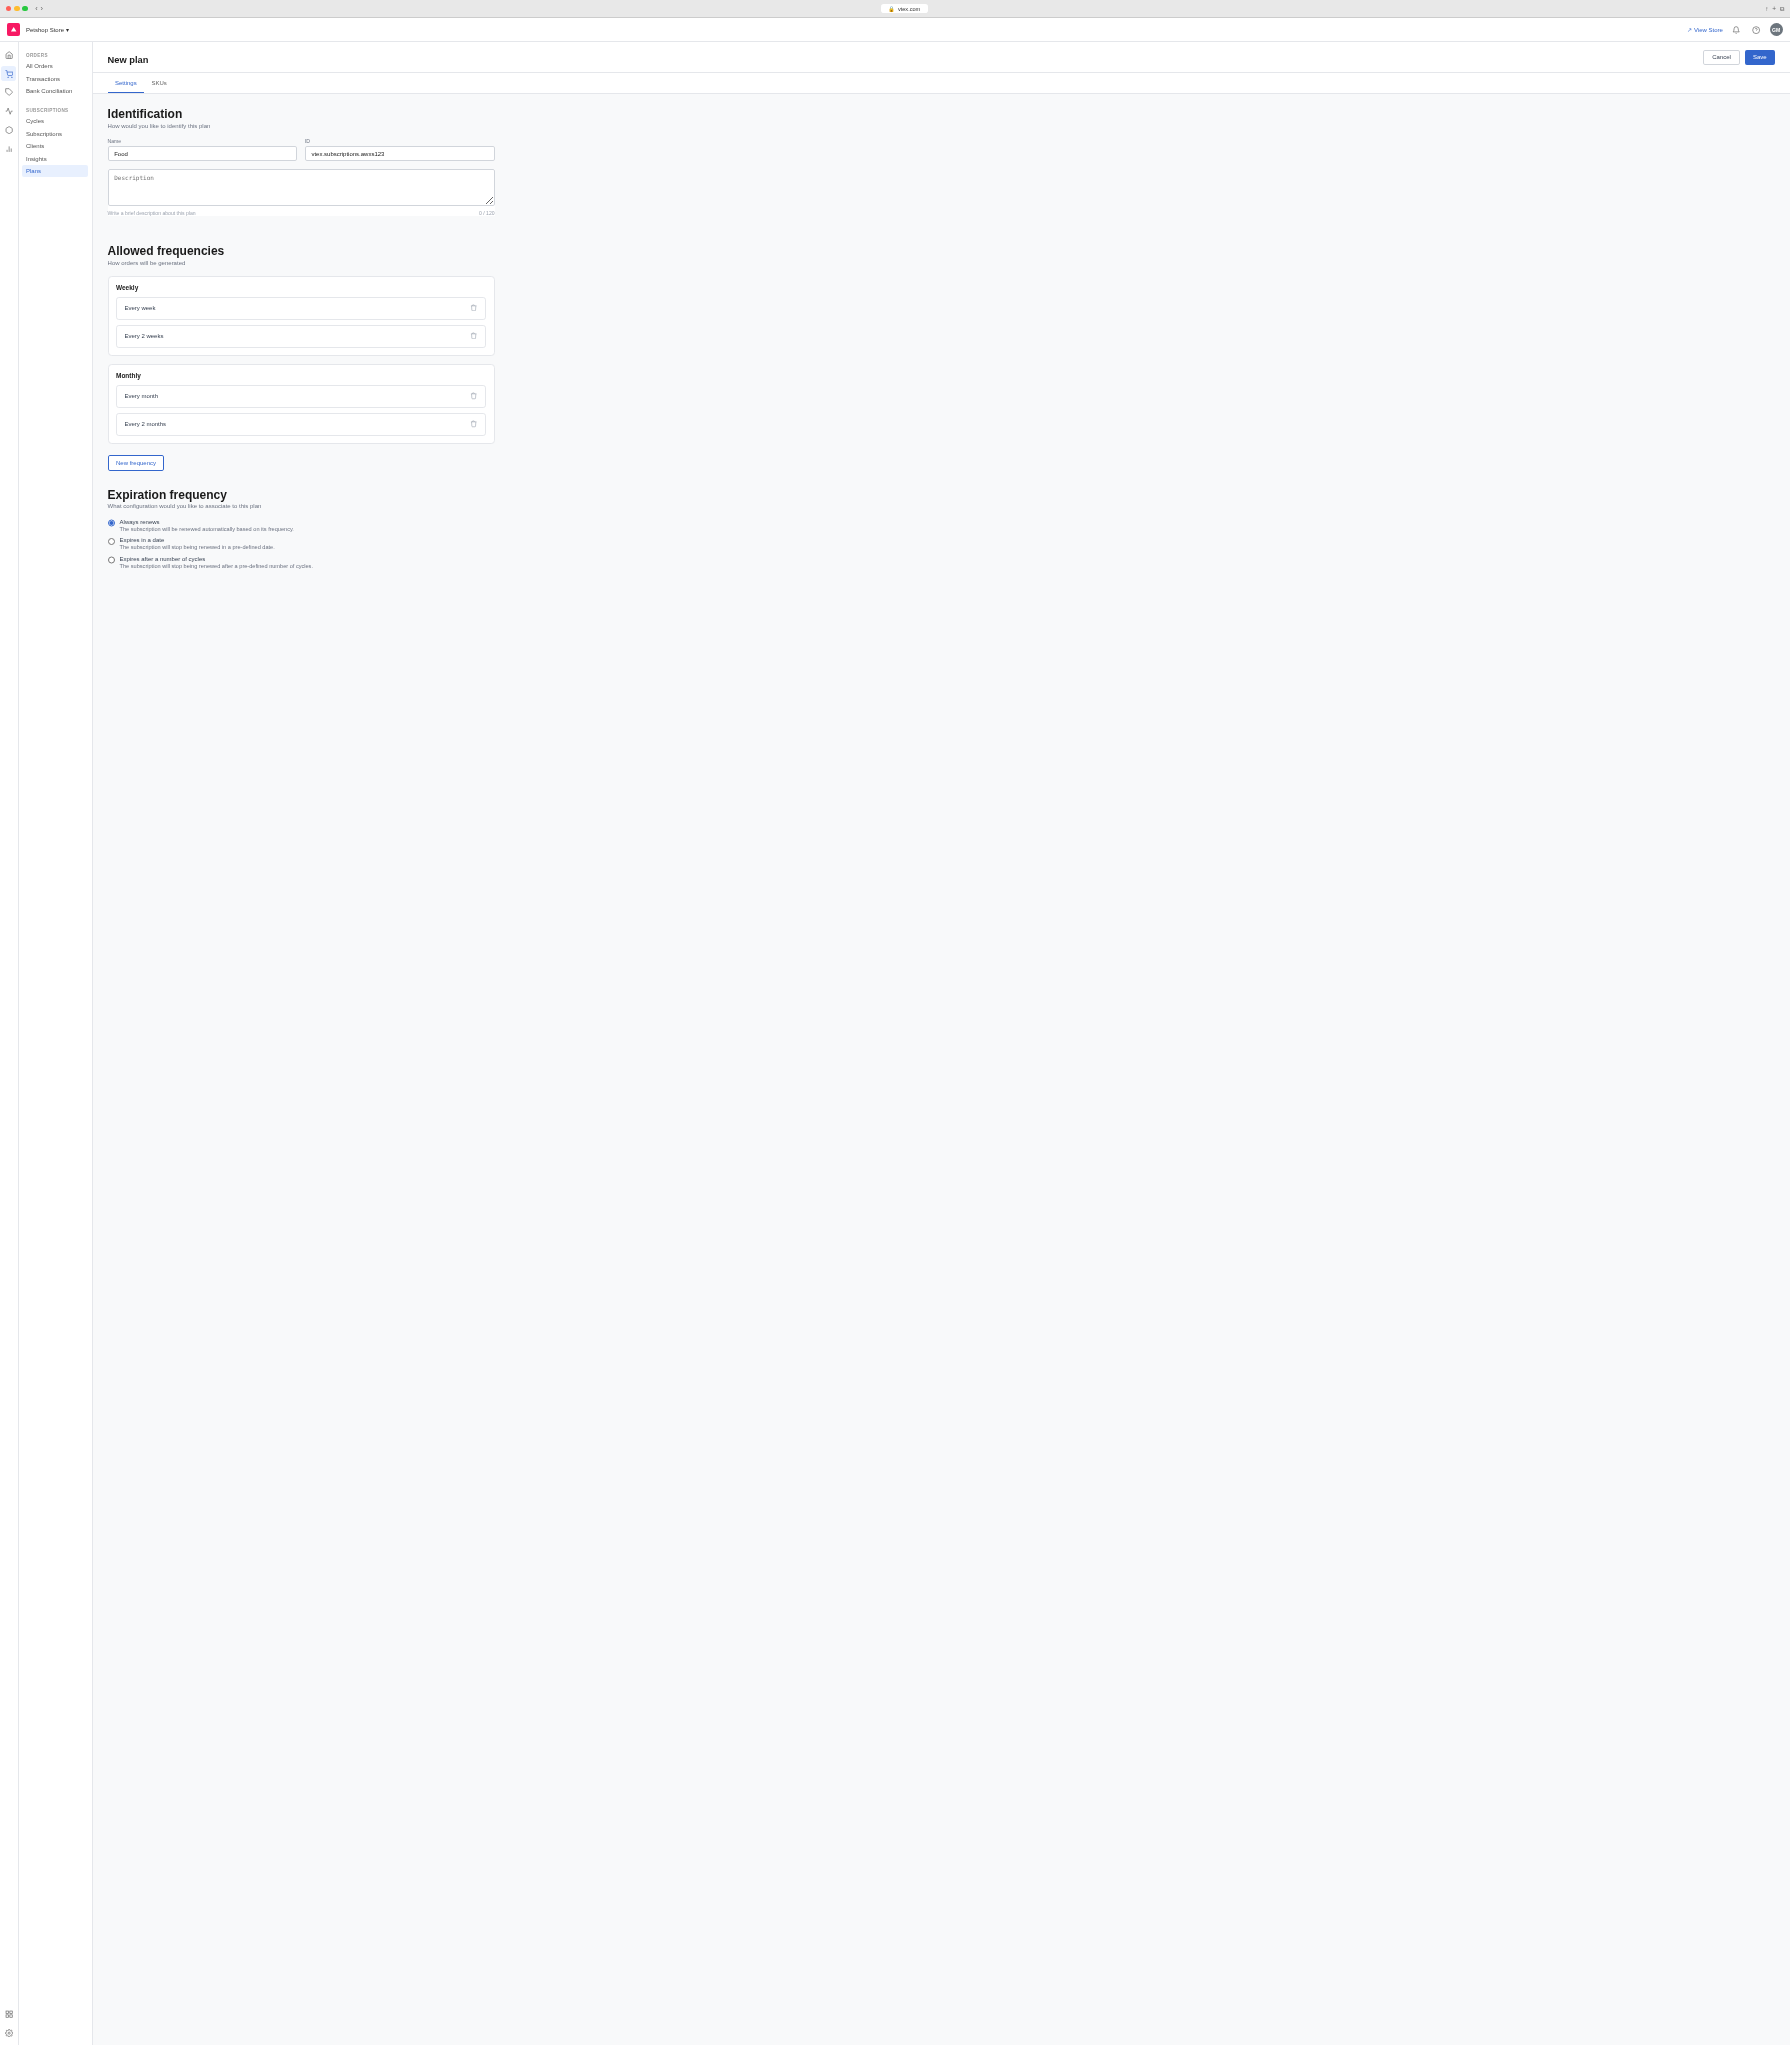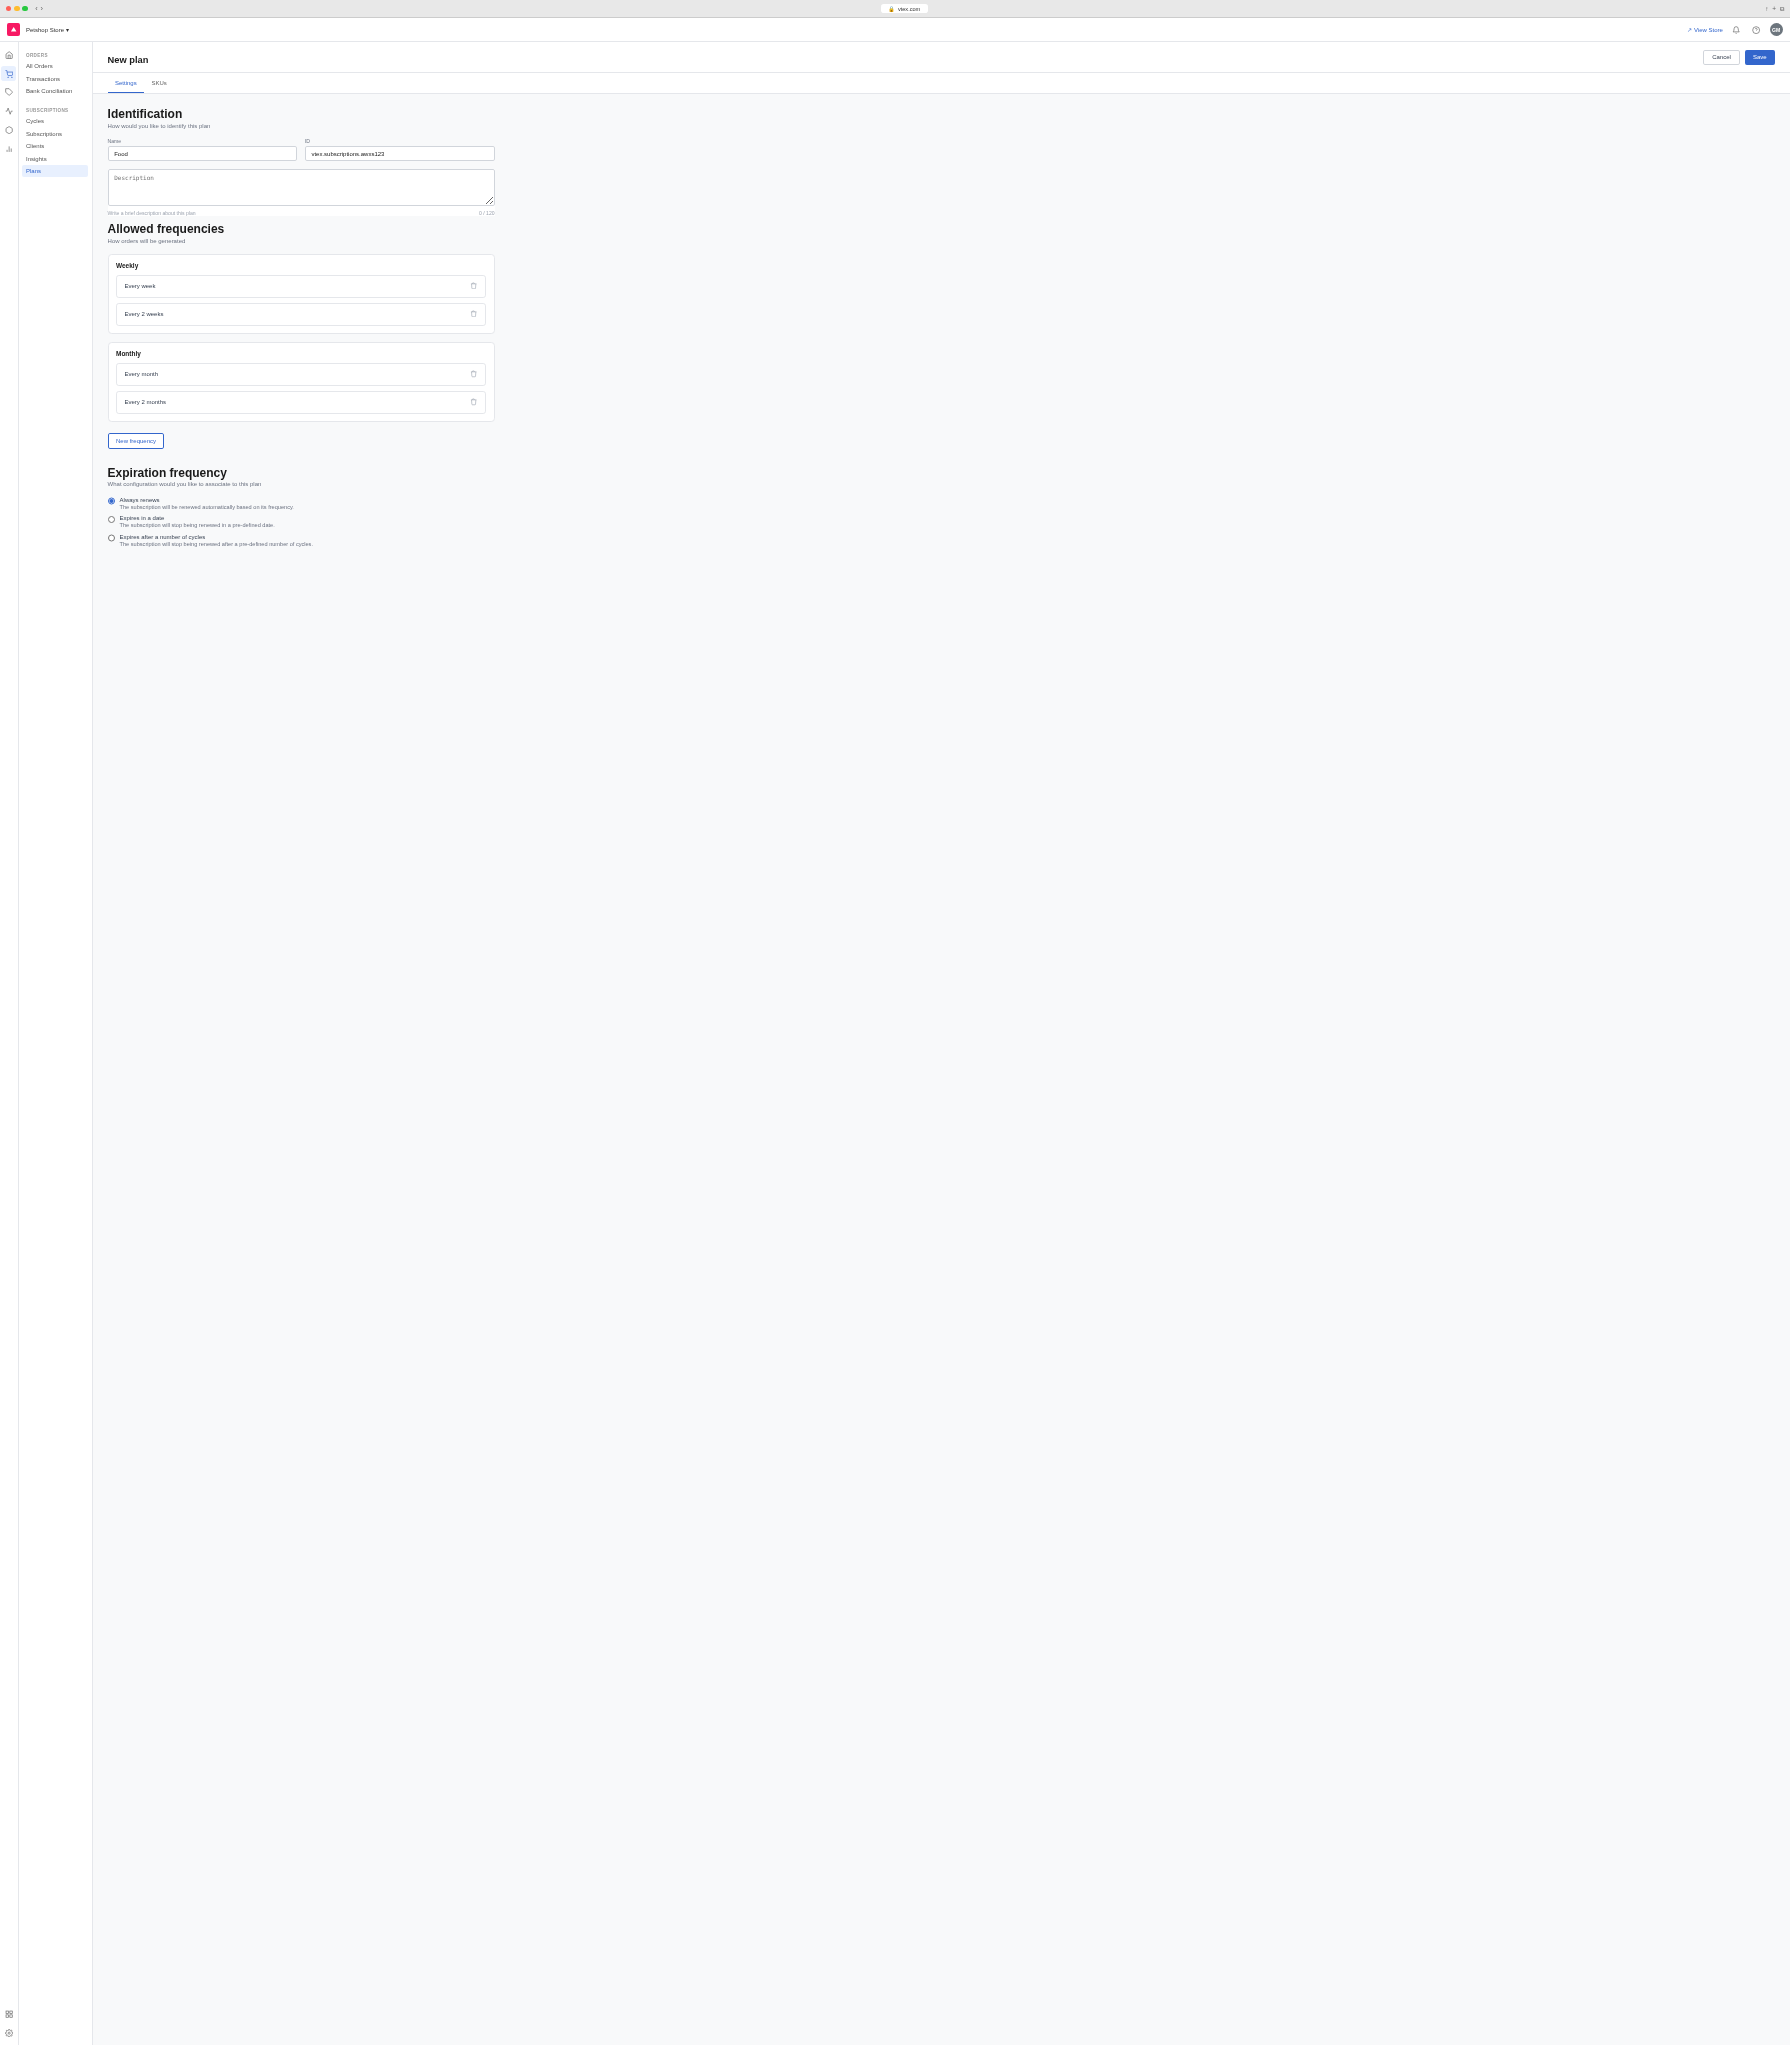--- a/index.html
+++ b/index.html
@@ -78,21 +78,21 @@
 
     .form-row { display: flex; gap: 7.4px; margin-bottom: 7.4px; }
     .form-group { display: flex; flex-direction: column; flex: 1; }
     .form-label { font-size: 5.1px; color: #6b7280; margin-bottom: 1.9px; }
     .form-input { border: 0.5px solid #d1d5db; border-radius: 1.9px; padding: 3.7px 5.6px; font-size: 6px; color: #1a1a1a; background: white; outline: none; }
     .form-textarea { border: 0.5px solid #d1d5db; border-radius: 1.9px; padding: 4.6px 5.6px; font-size: 6px; color: #1a1a1a; background: white; outline: none; resize: vertical; min-height: 37px; width: 100%; }
     .char-count { font-size: 5.1px; color: #9ca3af; text-align: right; margin-top: 1.9px; }
     .description-hint { font-size: 5.1px; color: #9ca3af; margin-top: 1.9px; }
 
     
-    .section-gap { margin-top: 6px; }
+    .section-gap { margin-top: 28px; }
 
     .frequency-group { border: 0.5px solid #e5e7eb; border-radius: 3.7px; padding: 7.4px; margin-bottom: 7.4px; background: white; }
     .frequency-group-title { font-size: 6.5px; font-weight: 600; color: #1a1a1a; margin-bottom: 5.6px; }
 
     .frequency-item { display: flex; align-items: center; justify-content: space-between; border: 0.5px solid #e5e7eb; border-radius: 2.8px; padding: 5.6px 7.4px; margin-bottom: 4.6px; background: white; }
     .frequency-item:last-child { margin-bottom: 0; }
     .frequency-label { font-size: 6px; color: #374151; }
     .delete-btn { background: none; border: none; cursor: pointer; color: #9ca3af; font-size: 6.5px; padding: 0.9px; }
 
     .btn-new-frequency { background: white; border: 0.5px solid #3366cc; color: #3366cc; padding: 3.7px 7.4px; border-radius: 1.9px; cursor: pointer; font-size: 6px; font-weight: 500; margin-top: 3.7px; }

